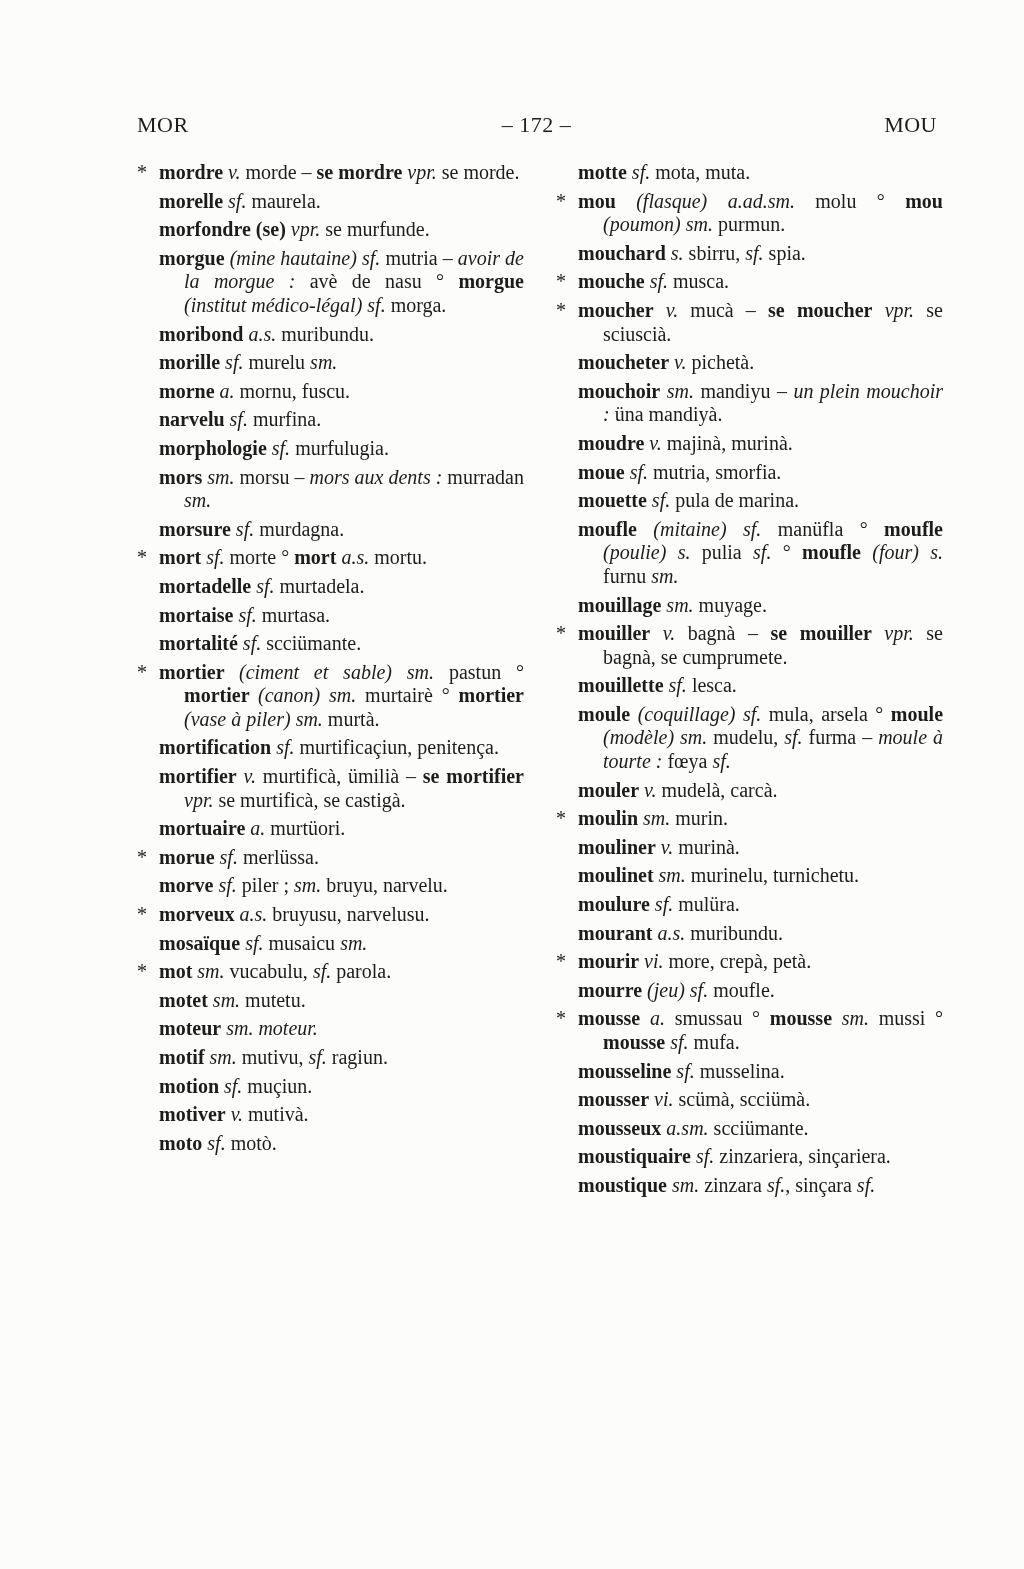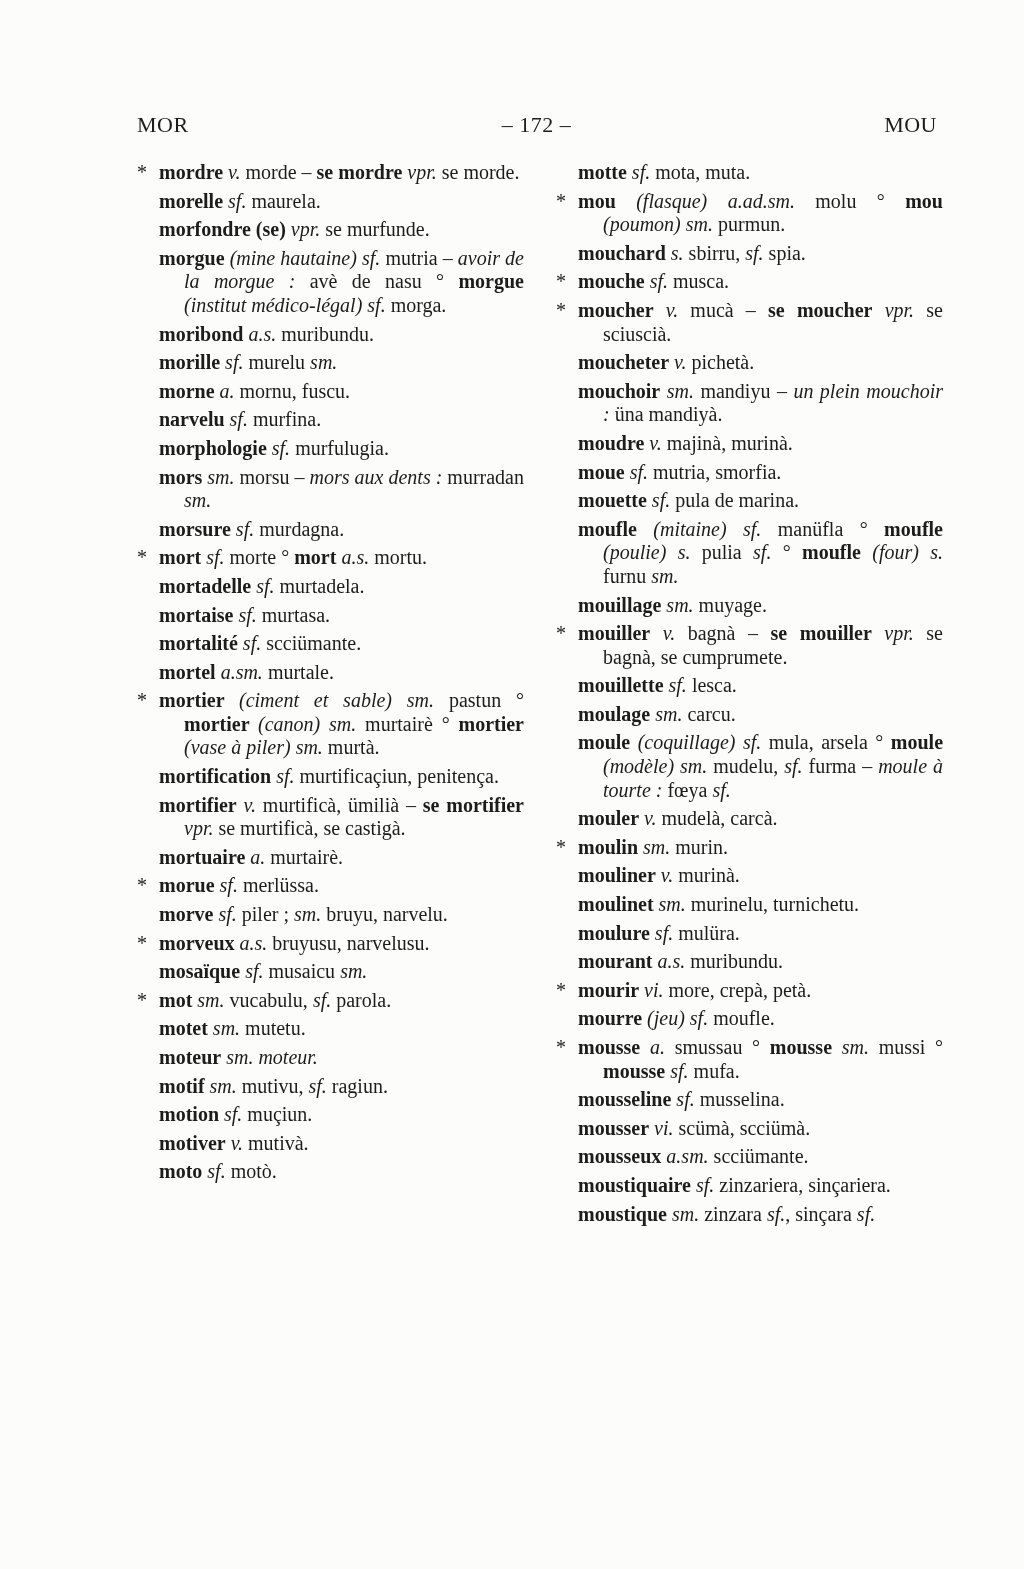--- a/index.html
+++ b/index.html
@@ -54,25 +54,24 @@
         <div class="entry"><span class="seg-b">morille</span><span class="seg-i"> sf. </span><span class="seg-n">murelu </span><span class="seg-i">sm.</span></div>
         <div class="entry"><span class="seg-b">morne</span><span class="seg-i"> a. </span><span class="seg-n">mornu, fuscu.</span></div>
         <div class="entry"><span class="seg-b">narvelu</span><span class="seg-i"> sf. </span><span class="seg-n">murfina.</span></div>
         <div class="entry"><span class="seg-b">morphologie</span><span class="seg-i"> sf. </span><span class="seg-n">murfulugia.</span></div>
         <div class="entry"><span class="seg-b">mors</span><span class="seg-i"> sm. </span><span class="seg-n">morsu – </span><span class="seg-i">mors aux dents : </span><span class="seg-n">murradan </span><span class="seg-i">sm.</span></div>
         <div class="entry"><span class="seg-b">morsure</span><span class="seg-i"> sf. </span><span class="seg-n">murdagna.</span></div>
         <div class="entry"><span class="star">*</span><span class="seg-b">mort</span><span class="seg-i"> sf. </span><span class="seg-n">morte ° </span><span class="seg-b">mort</span><span class="seg-i"> a.s. </span><span class="seg-n">mortu.</span></div>
         <div class="entry"><span class="seg-b">mortadelle</span><span class="seg-i"> sf. </span><span class="seg-n">murtadela.</span></div>
         <div class="entry"><span class="seg-b">mortaise</span><span class="seg-i"> sf. </span><span class="seg-n">murtasa.</span></div>
         <div class="entry"><span class="seg-b">mortalité</span><span class="seg-i"> sf. </span><span class="seg-n">scciümante.</span></div>
-        <div class="entry"><span class="seg-b">mortel</span><span class="seg-i"> a.sm. </span><span class="seg-n">murtale.</span></div>
         <div class="entry"><span class="star">*</span><span class="seg-b">mortier </span><span class="seg-i">(ciment et sable) sm. </span><span class="seg-n">pastun ° </span><span class="seg-b">mortier </span><span class="seg-i">(canon) sm. </span><span class="seg-n">murtairè ° </span><span class="seg-b">mortier </span><span class="seg-i">(vase à piler) sm. </span><span class="seg-n">murtà.</span></div>
         <div class="entry"><span class="seg-b">mortification</span><span class="seg-i"> sf. </span><span class="seg-n">murtificaçiun, penitença.</span></div>
         <div class="entry"><span class="seg-b">mortifier</span><span class="seg-i"> v. </span><span class="seg-n">murtificà, ümilià – </span><span class="seg-b">se mortifier</span><span class="seg-i"> vpr. </span><span class="seg-n">se murtificà, se castigà.</span></div>
-        <div class="entry"><span class="seg-b">mortuaire</span><span class="seg-i"> a. </span><span class="seg-n">murtairè.</span></div>
+        <div class="entry"><span class="seg-b">mortuaire</span><span class="seg-i"> a. </span><span class="seg-n">murtüori.</span></div>
         <div class="entry"><span class="star">*</span><span class="seg-b">morue</span><span class="seg-i"> sf. </span><span class="seg-n">merlüssa.</span></div>
         <div class="entry"><span class="seg-b">morve</span><span class="seg-i"> sf. </span><span class="seg-n">piler ; </span><span class="seg-i">sm. </span><span class="seg-n">bruyu, narvelu.</span></div>
         <div class="entry"><span class="star">*</span><span class="seg-b">morveux</span><span class="seg-i"> a.s. </span><span class="seg-n">bruyusu, narvelusu.</span></div>
         <div class="entry"><span class="seg-b">mosaïque</span><span class="seg-i"> sf. </span><span class="seg-n">musaicu </span><span class="seg-i">sm.</span></div>
         <div class="entry"><span class="star">*</span><span class="seg-b">mot</span><span class="seg-i"> sm. </span><span class="seg-n">vucabulu, </span><span class="seg-i">sf. </span><span class="seg-n">parola.</span></div>
         <div class="entry"><span class="seg-b">motet</span><span class="seg-i"> sm. </span><span class="seg-n">mutetu.</span></div>
         <div class="entry"><span class="seg-b">moteur</span><span class="seg-i"> sm. moteur.</span></div>
         <div class="entry"><span class="seg-b">motif</span><span class="seg-i"> sm. </span><span class="seg-n">mutivu, </span><span class="seg-i">sf. </span><span class="seg-n">ragiun.</span></div>
         <div class="entry"><span class="seg-b">motion</span><span class="seg-i"> sf. </span><span class="seg-n">muçiun.</span></div>
         <div class="entry"><span class="seg-b">motiver</span><span class="seg-i"> v. </span><span class="seg-n">mutivà.</span></div>
@@ -86,21 +85,20 @@
         <div class="entry"><span class="star">*</span><span class="seg-b">moucher</span><span class="seg-i"> v. </span><span class="seg-n">mucà – </span><span class="seg-b">se moucher</span><span class="seg-i"> vpr. </span><span class="seg-n">se sciuscià.</span></div>
         <div class="entry"><span class="seg-b">moucheter</span><span class="seg-i"> v. </span><span class="seg-n">pichetà.</span></div>
         <div class="entry"><span class="seg-b">mouchoir</span><span class="seg-i"> sm. </span><span class="seg-n">mandiyu – </span><span class="seg-i">un plein mouchoir : </span><span class="seg-n">üna mandiyà.</span></div>
         <div class="entry"><span class="seg-b">moudre</span><span class="seg-i"> v. </span><span class="seg-n">majinà, murinà.</span></div>
         <div class="entry"><span class="seg-b">moue</span><span class="seg-i"> sf. </span><span class="seg-n">mutria, smorfia.</span></div>
         <div class="entry"><span class="seg-b">mouette</span><span class="seg-i"> sf. </span><span class="seg-n">pula de marina.</span></div>
         <div class="entry"><span class="seg-b">moufle </span><span class="seg-i">(mitaine) sf. </span><span class="seg-n">manüfla ° </span><span class="seg-b">moufle </span><span class="seg-i">(poulie) s. </span><span class="seg-n">pulia </span><span class="seg-i">sf. </span><span class="seg-n">° </span><span class="seg-b">moufle </span><span class="seg-i">(four) s. </span><span class="seg-n">furnu </span><span class="seg-i">sm.</span></div>
         <div class="entry"><span class="seg-b">mouillage</span><span class="seg-i"> sm. </span><span class="seg-n">muyage.</span></div>
         <div class="entry"><span class="star">*</span><span class="seg-b">mouiller</span><span class="seg-i"> v. </span><span class="seg-n">bagnà – </span><span class="seg-b">se mouiller</span><span class="seg-i"> vpr. </span><span class="seg-n">se bagnà, se cumprumete.</span></div>
         <div class="entry"><span class="seg-b">mouillette</span><span class="seg-i"> sf. </span><span class="seg-n">lesca.</span></div>
-        <div class="entry"><span class="seg-b">moulage</span><span class="seg-i"> sm. </span><span class="seg-n">carcu.</span></div>
         <div class="entry"><span class="seg-b">moule </span><span class="seg-i">(coquillage) sf. </span><span class="seg-n">mula, arsela ° </span><span class="seg-b">moule </span><span class="seg-i">(modèle) sm. </span><span class="seg-n">mudelu, </span><span class="seg-i">sf. </span><span class="seg-n">furma – </span><span class="seg-i">moule à tourte : </span><span class="seg-n">fœya </span><span class="seg-i">sf.</span></div>
         <div class="entry"><span class="seg-b">mouler</span><span class="seg-i"> v. </span><span class="seg-n">mudelà, carcà.</span></div>
         <div class="entry"><span class="star">*</span><span class="seg-b">moulin</span><span class="seg-i"> sm. </span><span class="seg-n">murin.</span></div>
         <div class="entry"><span class="seg-b">mouliner</span><span class="seg-i"> v. </span><span class="seg-n">murinà.</span></div>
         <div class="entry"><span class="seg-b">moulinet</span><span class="seg-i"> sm. </span><span class="seg-n">murinelu, turnichetu.</span></div>
         <div class="entry"><span class="seg-b">moulure</span><span class="seg-i"> sf. </span><span class="seg-n">mulüra.</span></div>
         <div class="entry"><span class="seg-b">mourant</span><span class="seg-i"> a.s. </span><span class="seg-n">muribundu.</span></div>
         <div class="entry"><span class="star">*</span><span class="seg-b">mourir</span><span class="seg-i"> vi. </span><span class="seg-n">more, crepà, petà.</span></div>
         <div class="entry"><span class="seg-b">mourre </span><span class="seg-i">(jeu) sf. </span><span class="seg-n">moufle.</span></div>
         <div class="entry"><span class="star">*</span><span class="seg-b">mousse</span><span class="seg-i"> a. </span><span class="seg-n">smussau ° </span><span class="seg-b">mousse</span><span class="seg-i"> sm. </span><span class="seg-n">mussi ° </span><span class="seg-b">mousse</span><span class="seg-i"> sf. </span><span class="seg-n">mufa.</span></div>

